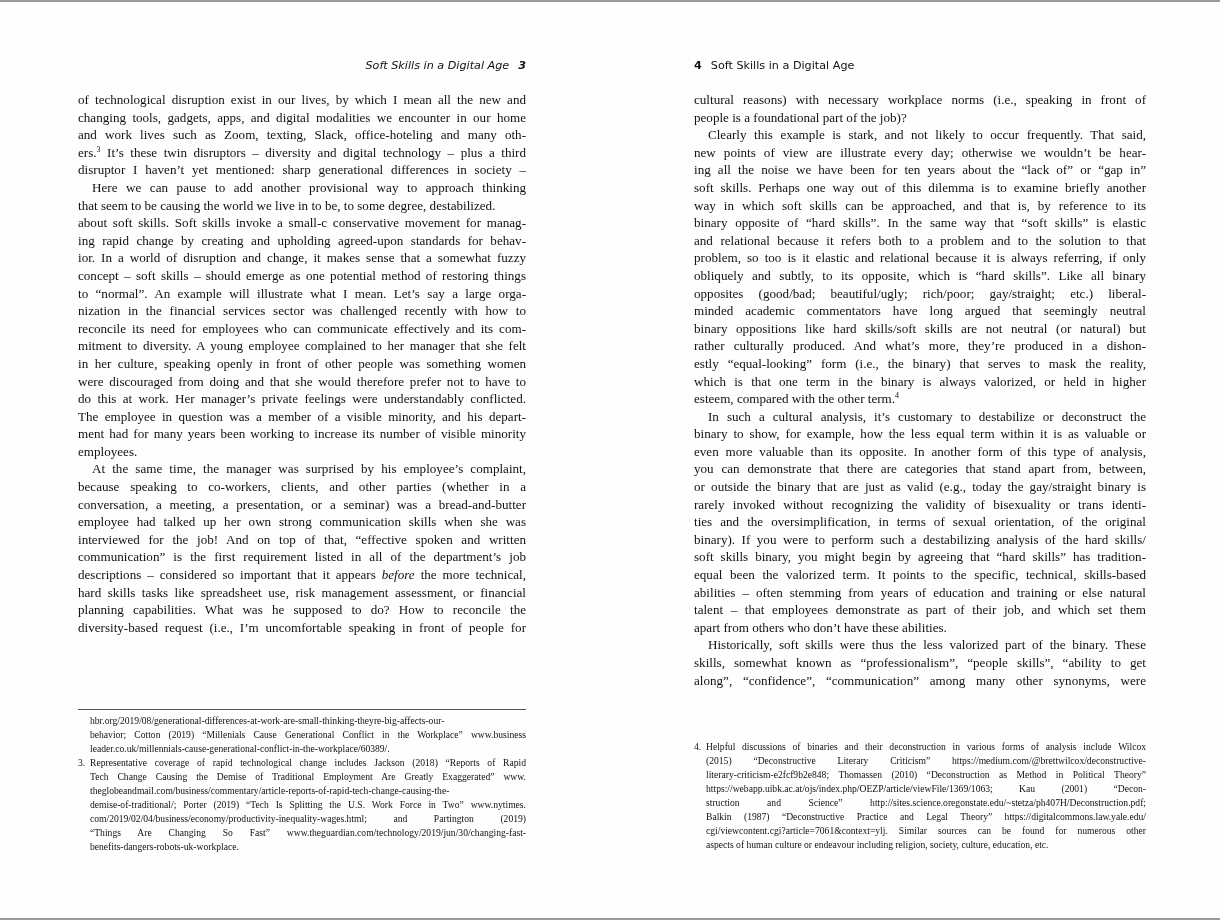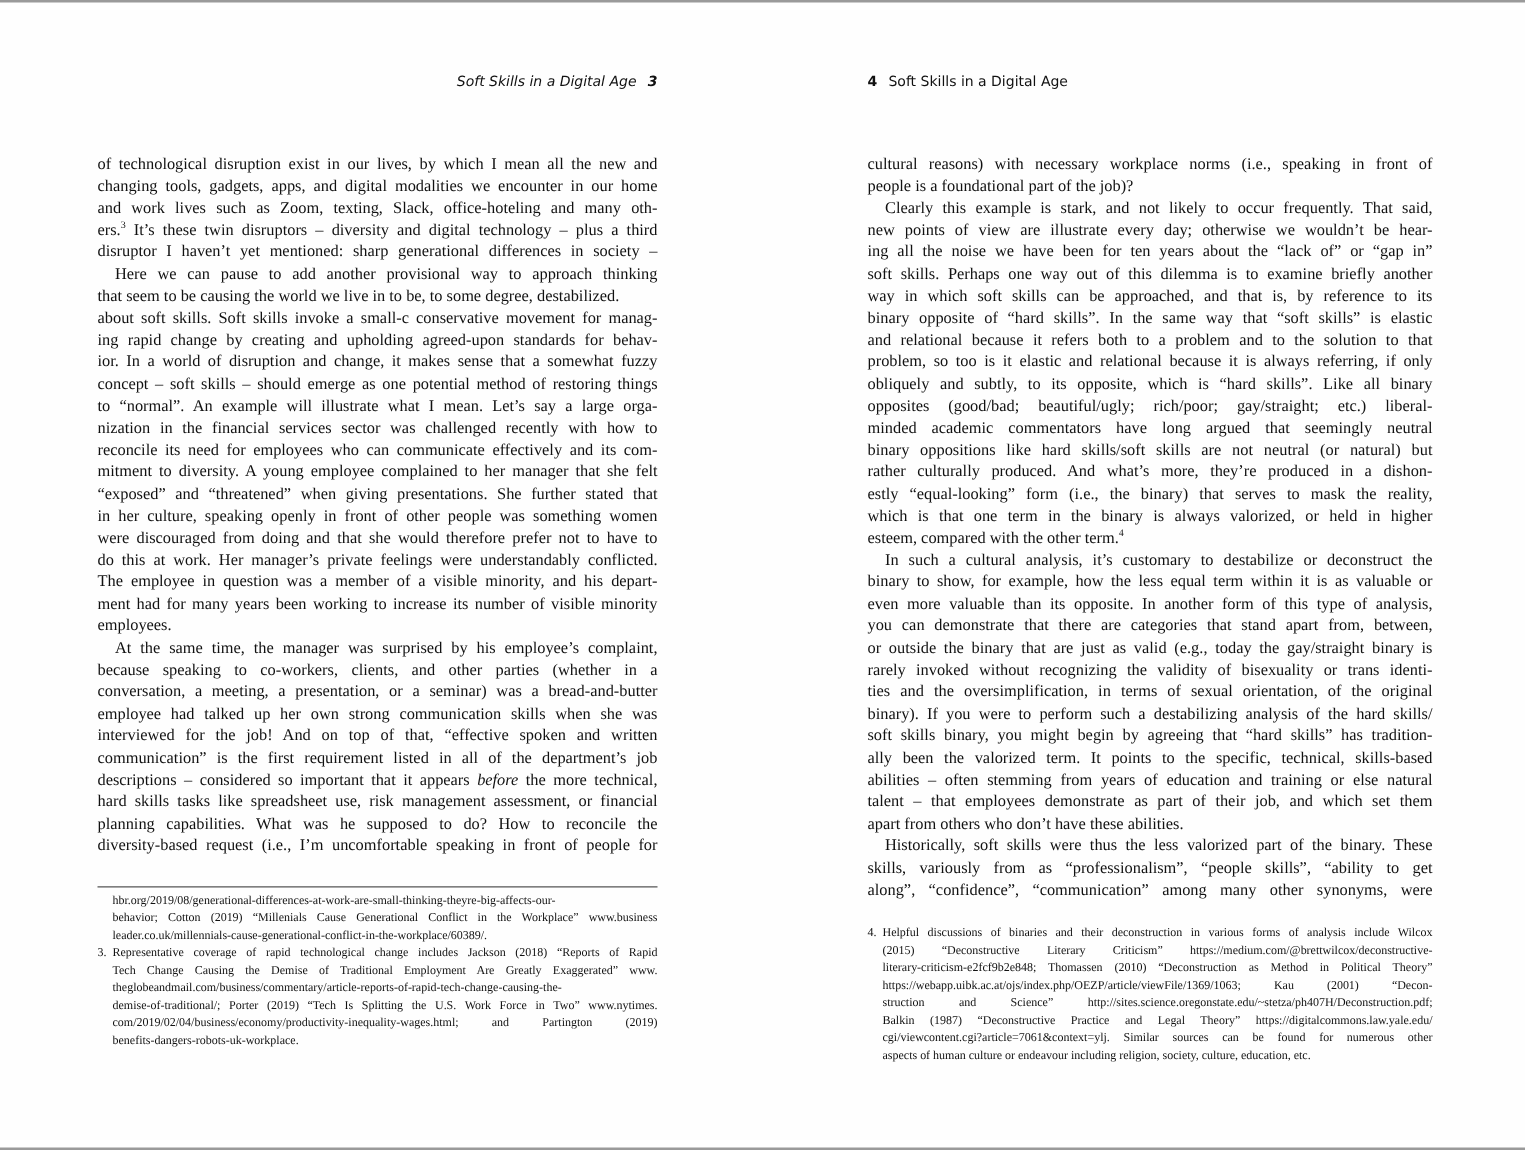--- a/index.html
+++ b/index.html
@@ -8,21 +8,21 @@
   .botbar { position:absolute; left:0; bottom:0; width:1220px; height:2px; background:#9a9a9a; }
   .page { position:absolute; top:0; }
   #page-left { left:78px; width:448px; }
   #page-right { left:694px; width:452px; }
   .running-head { position:absolute; top:59px; font-family:"DejaVu Sans", sans-serif; font-size:11.2px; color:#111; white-space:nowrap; }
   #page-left .running-head { right:0;font-style:italic; }
   #page-right .running-head { left:0; }
   .pnum { font-weight:bold; }
   #page-left .pnum { margin-left:9px; }
   #page-right .pnum { margin-right:9px; }
-  .body { position:absolute; top:91px; left:0; width:100%; font-family:"Liberation Serif", serif; font-size:13.1px; color:#111;margin-top:31px; }
+  .body { position:absolute; top:91px; left:0; width:100%; font-family:"Liberation Serif", serif; font-size:13.1px; color:#111; }
   .ln { height:17.6px; line-height:17.6px; text-align:justify; text-align-last:justify; white-space:nowrap; overflow:visible; }
   .ln.last { text-align-last:left; }
   .ln.ind { text-indent:14px; }
   sup { font-size:8px; line-height:0; vertical-align:super; }
   .fn-rule { position:absolute; left:0; width:100%; height:1px; background:#555; }
   .fn { position:absolute; left:0; width:100%; font-family:"Liberation Serif", serif; font-size:9.6px; color:#111; }
   .fn .fl { height:14px; line-height:14px; text-align:justify; text-align-last:justify; white-space:nowrap; padding-left:12px; }
   .fn .fl.last { text-align-last:left; }
   .fn .fl.first { padding-left:0; }
   .fn .num { display:inline-block; width:12px; }
@@ -43,21 +43,20 @@
       <div class="ln ind"><span>Here we can pause to add another provisional way to approach thinking</span></div>
       <div class="ln last"><span>that seem to be causing the world we live in to be, to some degree, destabilized.</span></div>
       <div class="ln"><span>about soft skills. Soft skills invoke a small-c conservative movement for manag-</span></div>
       <div class="ln"><span>ing rapid change by creating and upholding agreed-upon standards for behav-</span></div>
       <div class="ln"><span>ior. In a world of disruption and change, it makes sense that a somewhat fuzzy</span></div>
       <div class="ln"><span>concept – soft skills – should emerge as one potential method of restoring things</span></div>
       <div class="ln"><span>to “normal”. An example will illustrate what I mean. Let’s say a large orga-</span></div>
       <div class="ln"><span>nization in the financial services sector was challenged recently with how to</span></div>
       <div class="ln"><span>reconcile its need for employees who can communicate effectively and its com-</span></div>
       <div class="ln"><span>mitment to diversity. A young employee complained to her manager that she felt</span></div>
-      <div class="ln"><span>“exposed” and “threatened” when giving presentations. She further stated that</span></div>
       <div class="ln"><span>in her culture, speaking openly in front of other people was something women</span></div>
       <div class="ln"><span>were discouraged from doing and that she would therefore prefer not to have to</span></div>
       <div class="ln"><span>do this at work. Her manager’s private feelings were understandably conflicted.</span></div>
       <div class="ln"><span>The employee in question was a member of a visible minority, and his depart-</span></div>
       <div class="ln"><span>ment had for many years been working to increase its number of visible minority</span></div>
       <div class="ln last"><span>employees.</span></div>
       <div class="ln ind"><span>At the same time, the manager was surprised by his employee’s complaint,</span></div>
       <div class="ln"><span>because speaking to co-workers, clients, and other parties (whether in a</span></div>
       <div class="ln"><span>conversation, a meeting, a presentation, or a seminar) was a bread-and-butter</span></div>
       <div class="ln"><span>employee had talked up her own strong communication skills when she was</span></div>
@@ -74,20 +73,21 @@
         <div class="fl"><span>hbr.org/2019/08/generational-differences-at-work-are-small-thinking-theyre-big-affects-our-</span></div>
         <div class="fl"><span>behavior; Cotton (2019) “Millenials Cause Generational Conflict in the Workplace” www.business</span></div>
         <div class="fl last"><span>leader.co.uk/millennials-cause-generational-conflict-in-the-workplace/60389/.</span></div>
       </div>
       <div>
         <div class="fl first"><span class="num">3.</span><span>Representative coverage of rapid technological change includes Jackson (2018) “Reports of Rapid</span></div>
         <div class="fl"><span>Tech Change Causing the Demise of Traditional Employment Are Greatly Exaggerated” www.</span></div>
         <div class="fl"><span>theglobeandmail.com/business/commentary/article-reports-of-rapid-tech-change-causing-the-</span></div>
         <div class="fl"><span>demise-of-traditional/; Porter (2019) “Tech Is Splitting the U.S. Work Force in Two” www.nytimes.</span></div>
         <div class="fl"><span>com/2019/02/04/business/economy/productivity-inequality-wages.html; and Partington (2019)</span></div>
+        <div class="fl"><span>“Things Are Changing So Fast” www.theguardian.com/technology/2019/jun/30/changing-fast-</span></div>
         <div class="fl last"><span>benefits-dangers-robots-uk-workplace.</span></div>
       </div>
     </div>
 </div>
 
 <div class="page" id="page-right">
   <div class="running-head"><span class="pnum">4</span><span>Soft Skills in a Digital Age</span></div>
   <div class="body">
       <div class="ln"><span>cultural reasons) with necessary workplace norms (i.e., speaking in front of</span></div>
       <div class="ln last"><span>people is a foundational part of the job)?</span></div>
@@ -109,26 +109,26 @@
       <div class="ln last"><span>esteem, compared with the other term.</span><sup>4</sup></div>
       <div class="ln ind"><span>In such a cultural analysis, it’s customary to destabilize or deconstruct the</span></div>
       <div class="ln"><span>binary to show, for example, how the less equal term within it is as valuable or</span></div>
       <div class="ln"><span>even more valuable than its opposite. In another form of this type of analysis,</span></div>
       <div class="ln"><span>you can demonstrate that there are categories that stand apart from, between,</span></div>
       <div class="ln"><span>or outside the binary that are just as valid (e.g., today the gay/straight binary is</span></div>
       <div class="ln"><span>rarely invoked without recognizing the validity of bisexuality or trans identi-</span></div>
       <div class="ln"><span>ties and the oversimplification, in terms of sexual orientation, of the original</span></div>
       <div class="ln"><span>binary). If you were to perform such a destabilizing analysis of the hard skills/</span></div>
       <div class="ln"><span>soft skills binary, you might begin by agreeing that “hard skills” has tradition-</span></div>
-      <div class="ln"><span>ally been the valorized term. It points to the specific, technical, skills-based</span></div>
+      <div class="ln"><span>equal been the valorized term. It points to the specific, technical, skills-based</span></div>
       <div class="ln"><span>abilities – often stemming from years of education and training or else natural</span></div>
       <div class="ln"><span>talent – that employees demonstrate as part of their job, and which set them</span></div>
       <div class="ln last"><span>apart from others who don’t have these abilities.</span></div>
       <div class="ln ind"><span>Historically, soft skills were thus the less valorized part of the binary. These</span></div>
-      <div class="ln"><span>skills, variously from as “professionalism”, “people skills”, “ability to get</span></div>
+      <div class="ln"><span>skills, somewhat known as “professionalism”, “people skills”, “ability to get</span></div>
       <div class="ln"><span>along”, “confidence”, “communication” among many other synonyms, were</span></div>
     </div>
   <div class="fn" style="top:740px;">
       <div>
         <div class="fl first"><span class="num">4.</span><span>Helpful discussions of binaries and their deconstruction in various forms of analysis include Wilcox</span></div>
         <div class="fl"><span>(2015) “Deconstructive Literary Criticism” https://medium.com/@brettwilcox/deconstructive-</span></div>
         <div class="fl"><span>literary-criticism-e2fcf9b2e848; Thomassen (2010) “Deconstruction as Method in Political Theory”</span></div>
         <div class="fl"><span>https://webapp.uibk.ac.at/ojs/index.php/OEZP/article/viewFile/1369/1063; Kau (2001) “Decon-</span></div>
         <div class="fl"><span>struction and Science” http://sites.science.oregonstate.edu/~stetza/ph407H/Deconstruction.pdf;</span></div>
         <div class="fl"><span>Balkin (1987) “Deconstructive Practice and Legal Theory” https://digitalcommons.law.yale.edu/</span></div>

